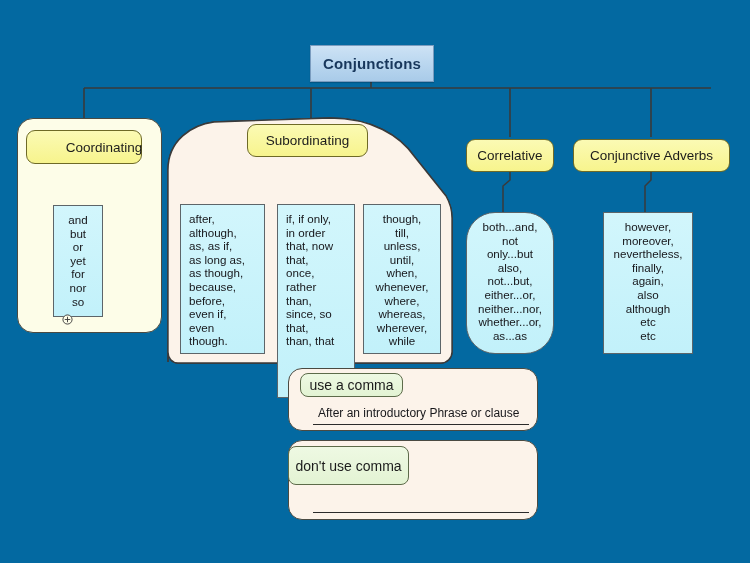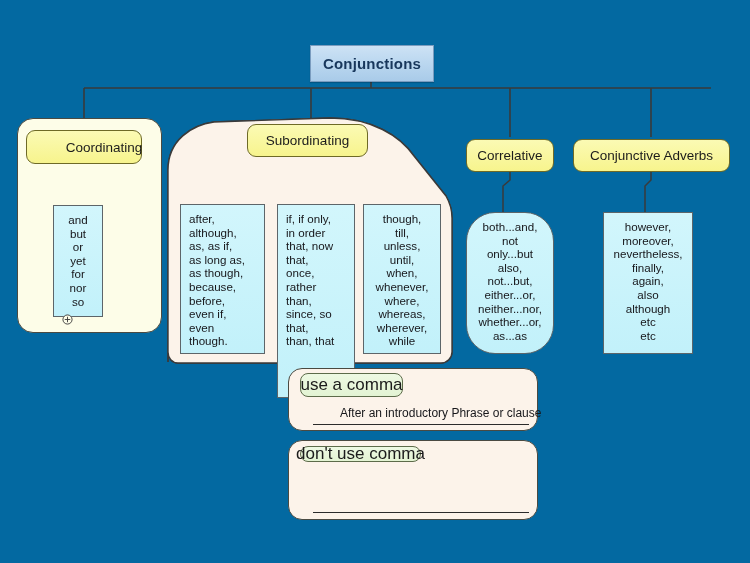--- a/index.html
+++ b/index.html
@@ -54,21 +54,21 @@
     box-sizing:border-box;
     white-space:nowrap;
   }
 
   
   .pill.green{
     background:#eaf7dd;
     background:linear-gradient(to bottom,#eef9e3 0%,#e3f3d3 100%);
     border:1px solid #5d6b4a;
     border-radius:8px;
-    font-size:17px;
+    font-size:14px;
   }
 
   
   .listbox{
     position:absolute;
     background:#caf4fb;
     background:linear-gradient(to bottom,#d2f6fc 0%,#c2f1fa 100%);
     border:1px solid #5d6569;
     box-sizing:border-box;
     color:#16161a;
@@ -80,21 +80,20 @@
   .listbox.center{ text-align:center; padding-left:5px;padding-right:5px;}
   .listbox.left{ text-align:left; }
 
   
   .note{
     position:absolute;
     font-size:12px;
     line-height:15px;
     color:#17171a;
     white-space:pre-line;
-    margin-left:22px;
   }
   .underline{
     position:absolute;
     height:0;
     border-top:1px solid #2b2b2b;
   }
 
   .plus-icon{
     position:absolute;
     width:11px;height:11px;
@@ -258,18 +257,18 @@
   <div class="group peachy" style="left:288px;top:368px;width:250px;height:63px;"></div>
 
   <div class="pill green" style="left:300px;top:373px;width:103px;height:24px;">use a comma</div>
 
   <div class="note" style="left:318px;top:406px;width:215px;">After an introductory Phrase or clause</div>
 
   <div class="underline" style="left:313px;top:424px;width:216px;"></div>
 
   <div class="group peachy" style="left:288px;top:440px;width:250px;height:80px;"></div>
 
-  <div class="pill green" style="left:300px;top:446px;width:121px;height:16px;">don't use comma</div>
+  <div class="pill green" style="left:288px;top:446px;width:121px;height:39px;">don't use comma</div>
 
 
   <div class="underline" style="left:313px;top:512px;width:216px;"></div>
 
 </div>
 
 </body></html>

